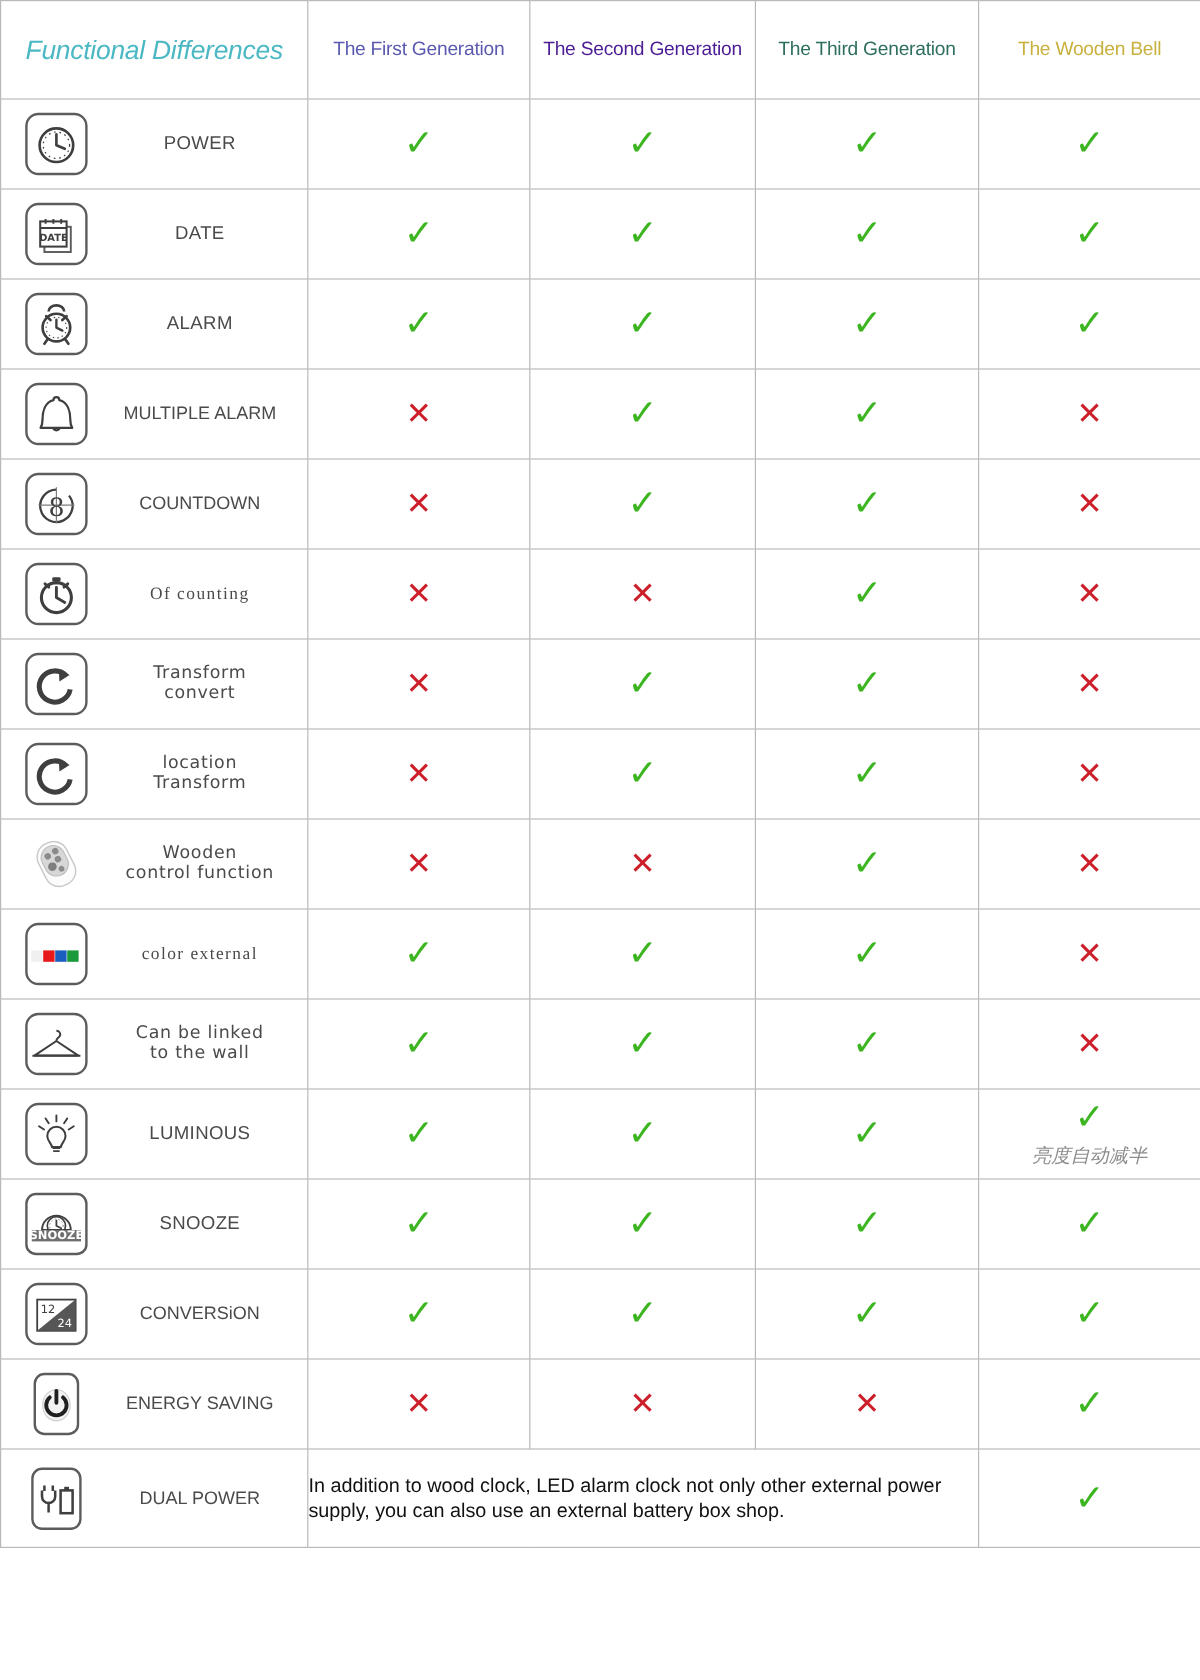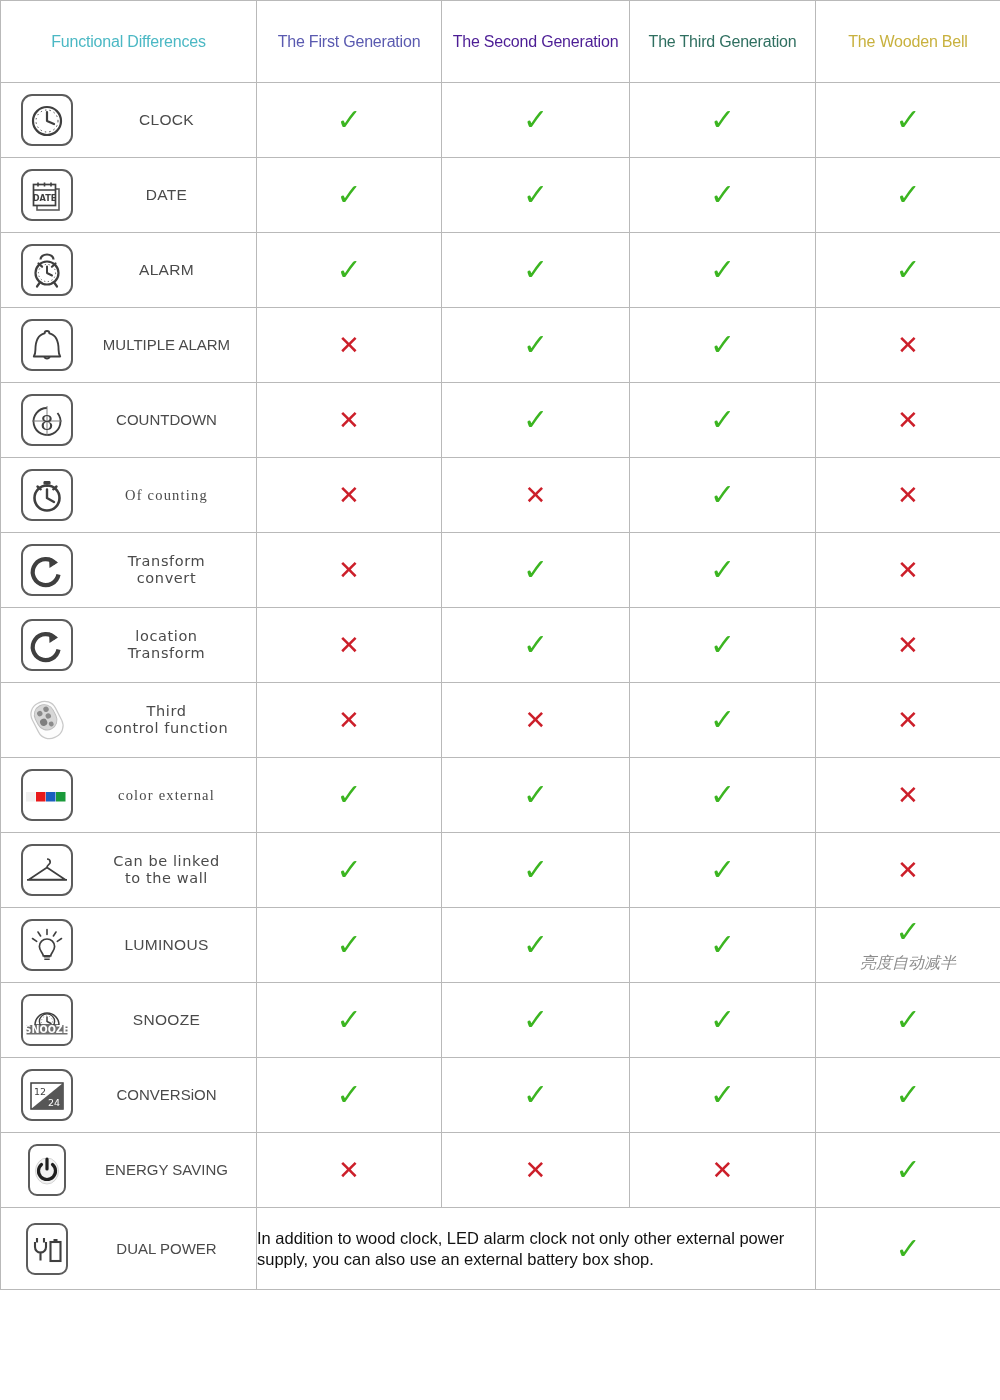--- a/index.html
+++ b/index.html
@@ -34,21 +34,21 @@
   col.c4 { width: 185px; }
 
   
   tr.head th {
     height: 82px;
     font-weight: normal;
     text-align: center;
     white-space: nowrap;
     letter-spacing: -0.2px;
   }
-  th.h-title { font-size: 16px; color: #4bb8c4; }
+  th.h-title { font-size: 22px; color: #4bb8c4; font-style: italic; }
   th.h-gen   { font-size: 16px; }
   th.g1 { color: #5a5ab0; }
   th.g2 { color: #b83060; }
   th.g3 { color: #2f6f60; }
   th.g4 { color: #c8b13e; }
 
   
   td.feat { height: 75px; }
   .featwrap {
     display: flex;
@@ -138,21 +138,21 @@
         <td class="feat">
           <div class="featwrap">
             <span class="ico">
               <span class="box"></span>
               <svg viewBox="0 0 56 56">
                 <circle cx="28" cy="29" r="14" fill="none" stroke="#3f3f3f" stroke-width="2.2"></circle>
                 <circle cx="28" cy="29" r="11" fill="none" stroke="#3f3f3f" stroke-width="1" stroke-dasharray="1.4 3.1"></circle>
                 <path d="M28 29 L28 20 M28 29 L35 32" stroke="#3f3f3f" stroke-width="2.2" fill="none" stroke-linecap="round"></path>
               </svg>
             </span>
-            <span class="flabel">CLOCK</span>
+            <span class="flabel">POWER</span>
           </div>
         </td>
         <td class="mark"><span class="tick" style="color: rgb(60, 181, 33);">✓</span></td>
         <td class="mark"><span class="tick" style="color: rgb(60, 181, 33);">✓</span></td>
         <td class="mark"><span class="tick" style="color: rgb(60, 181, 33);">✓</span></td>
         <td class="mark"><span class="tick" style="color: rgb(60, 181, 33);">✓</span></td>
       </tr>
 
 
       <tr>
@@ -308,21 +308,21 @@
                   <rect x="15" y="9" width="26" height="38" rx="12" fill="#fcfcfc" stroke="#c9c9c9" stroke-width="1.2"></rect>
                   <rect x="18" y="12" width="20" height="26" rx="10" fill="#d7d7d7" stroke="#bcbcbc" stroke-width="0.9"></rect>
                   <circle cx="24.5" cy="19" r="2.7" fill="#8b8b8b"></circle>
                   <circle cx="32" cy="18" r="2.7" fill="#8b8b8b"></circle>
                   <circle cx="31" cy="25" r="2.7" fill="#8b8b8b"></circle>
                   <circle cx="24" cy="28.5" r="3.6" fill="#7f7f7f"></circle>
                   <circle cx="30" cy="33.5" r="2.4" fill="#8b8b8b"></circle>
                 </g>
               </svg>
             </span>
-            <span class="flabel two"><span>Third</span><br><span>control function</span></span>
+            <span class="flabel two"><span>Wooden</span><br><span>control function</span></span>
           </div>
         </td>
         <td class="mark"><span class="cross" style="color: rgb(204, 31, 42);">✕</span></td>
         <td class="mark"><span class="cross" style="color: rgb(204, 31, 42);">✕</span></td>
         <td class="mark"><span class="tick" style="color: rgb(60, 181, 33);">✓</span></td>
         <td class="mark"><span class="cross" style="color: rgb(204, 31, 42);">✕</span></td>
       </tr>
 
       <tr>
         <td class="feat">

